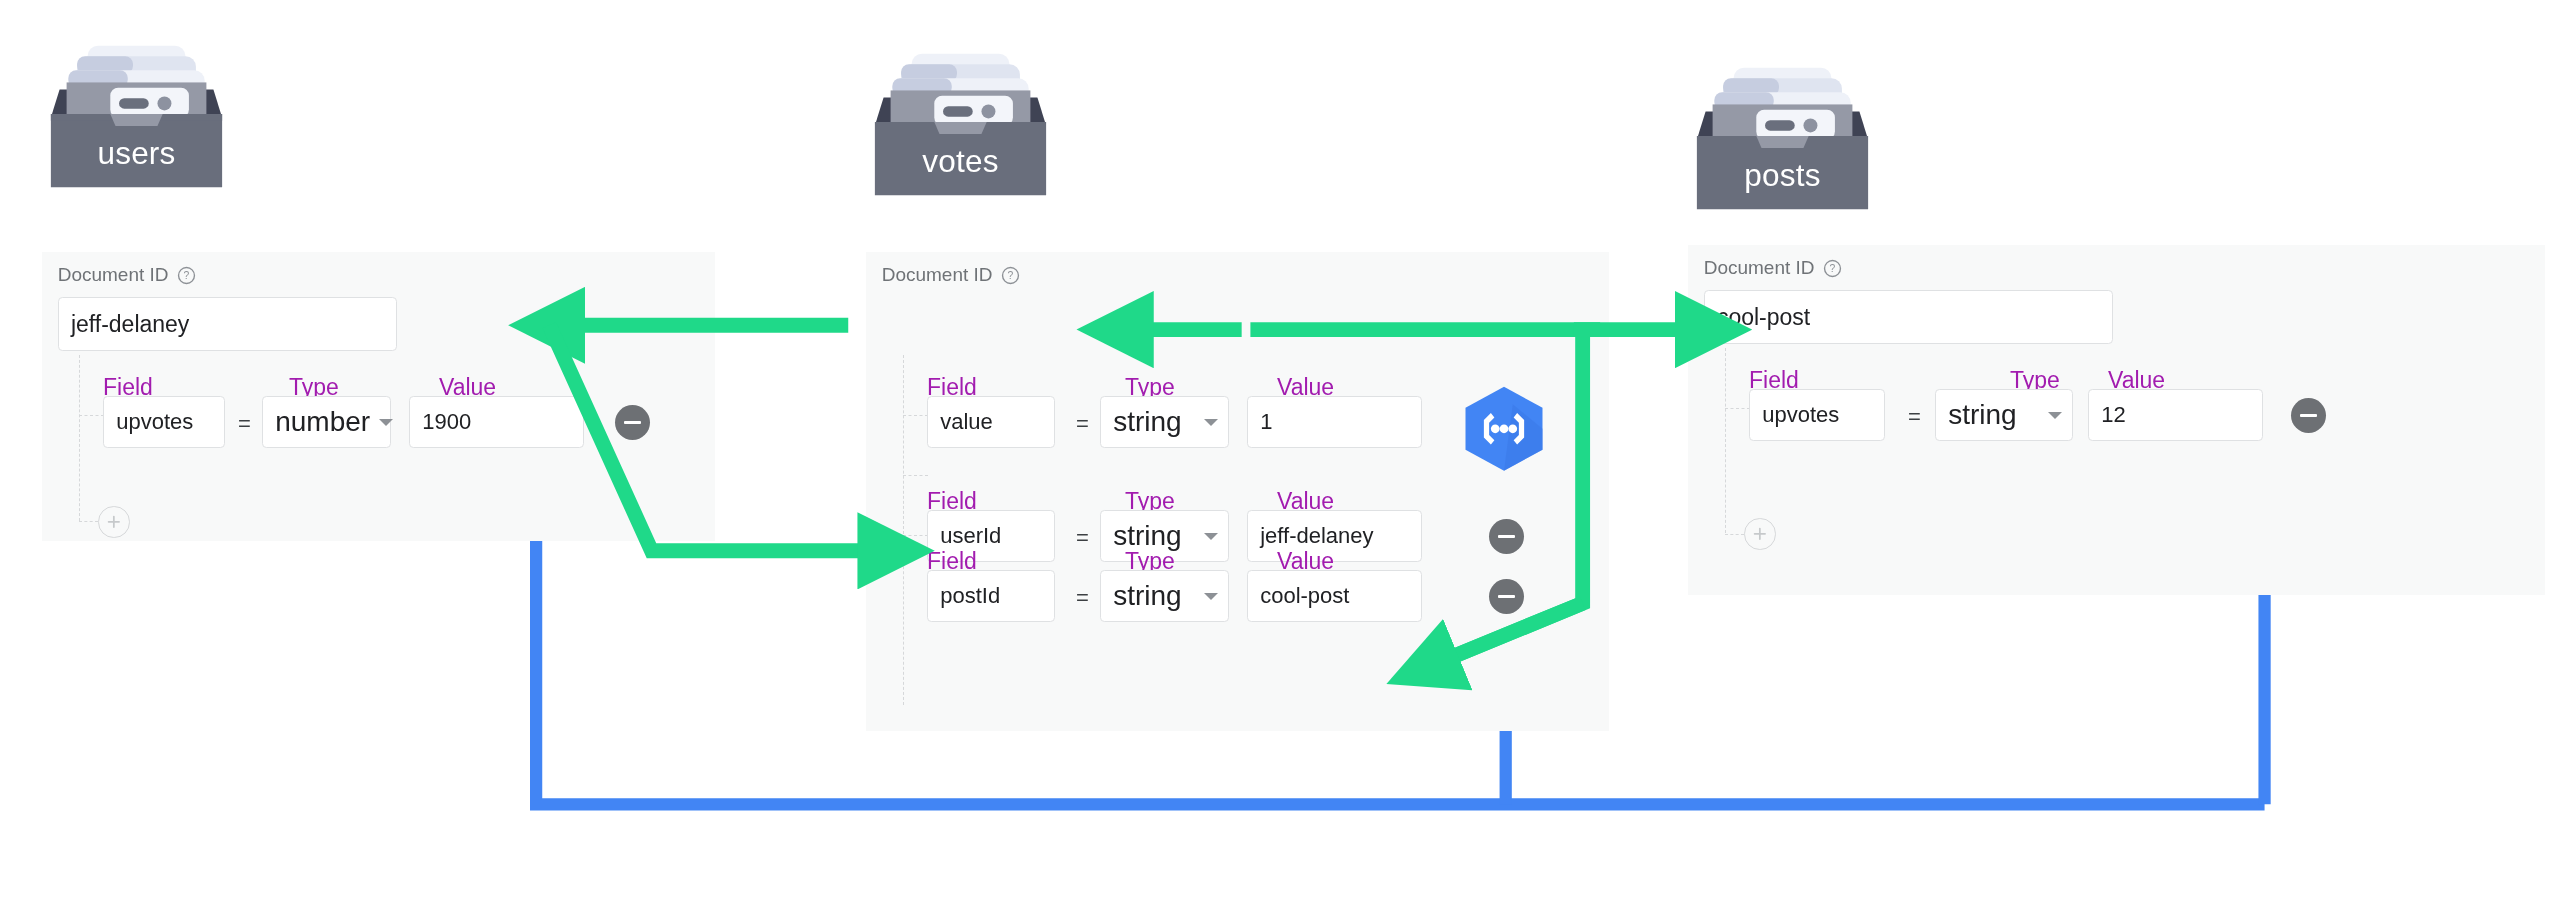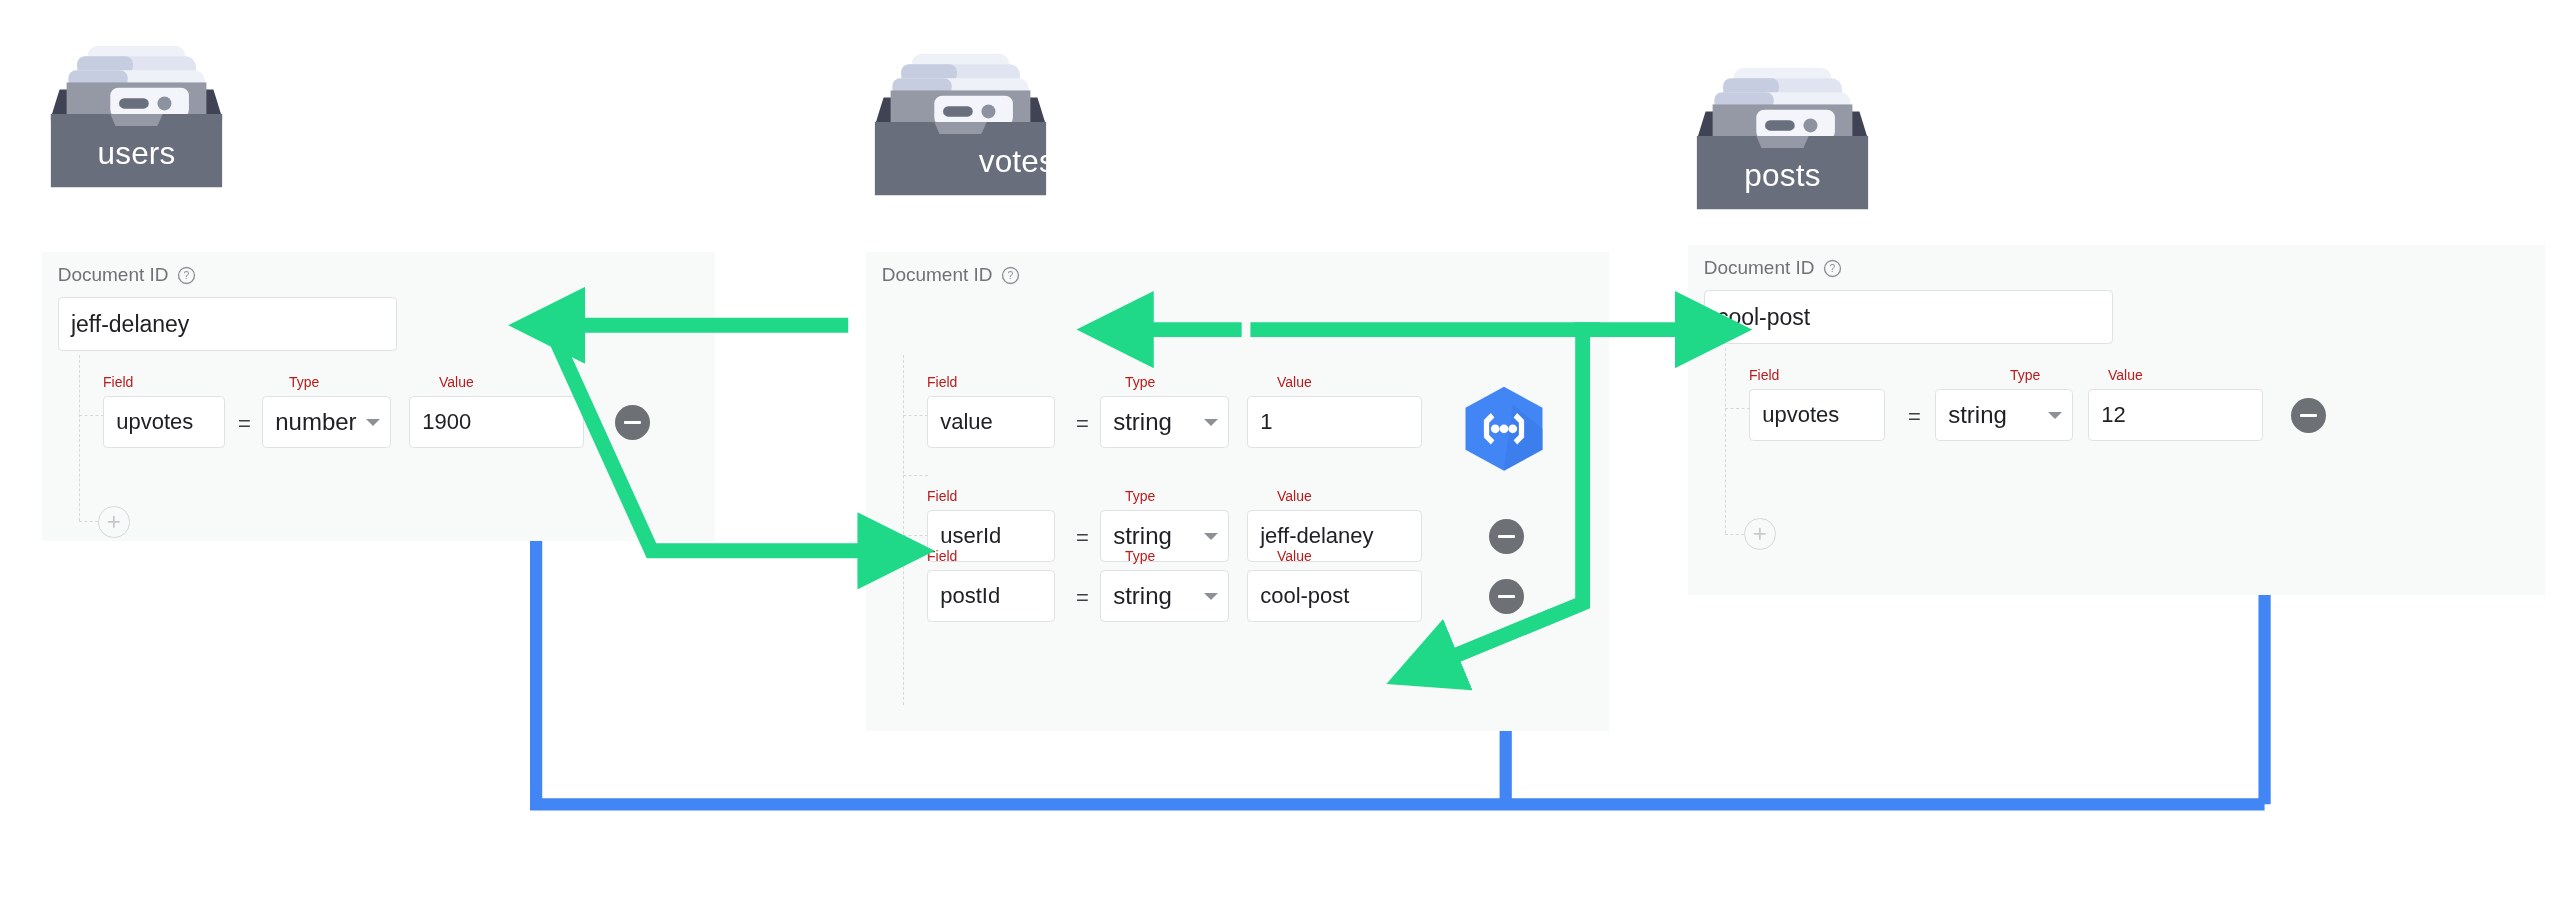--- a/index.html
+++ b/index.html
@@ -36,35 +36,35 @@
       border-radius:4.4px;display:flex;align-items:center;
       padding:0 12.2px;font-size:23px;color:#202124;box-sizing:border-box;
       height:54px;
   }
 
   
   .tree-v{position:absolute;border-left:1.7px dashed #d6d8da;}
   .tree-h{position:absolute;border-top:1.7px dashed #d6d8da;}
 
   
-  .fl{position:absolute;font-size:14px;color:#b91c1c;white-space:nowrap;}
+  .fl{position:absolute;font-size:23px;color:#a21caf;white-space:nowrap;}
 
   .fbox{
       position:absolute;background:#ffffff;border:0.9px solid #dfe1e3;
       border-radius:4.4px;height:52px;box-sizing:border-box;
       display:flex;align-items:center;padding:0 12.2px;
       font-size:22px;color:#202124;
   }
   .eq{position:absolute;font-size:22px;color:#3c4043;}
 
   .sel{
       position:absolute;background:#ffffff;border:0.9px solid #dfe1e3;
       border-radius:4.4px;height:52px;box-sizing:border-box;
       display:flex;align-items:center;justify-content:space-between;
-      padding:0 10.5px 0 12.2px;font-size:24px;color:#202124;
+      padding:0 10.5px 0 12.2px;font-size:28px;color:#202124;
   }
   .caret{width:0;height:0;border-left:7px solid transparent;
          border-right:7px solid transparent;border-top:7.9px solid #8d9196;
          margin-left:8.7px;}
 
   .minus-btn{
       position:absolute;width:35px;height:35px;border-radius:50%;
       background:#6d7074;display:flex;align-items:center;justify-content:center;
   }
   .minus-btn i{display:block;width:17.5px;height:3.5px;background:#ffffff;border-radius:0.9px;}
@@ -120,21 +120,21 @@
       <rect x="30" y="38" width="156" height="56" rx="12" fill="#eef1f8"></rect>
       <rect x="30" y="38" width="68" height="20" rx="9" fill="#c6cde0"></rect>
       <path d="M20,60 L196,60 L206,92 L10,92 Z" fill="#3f4354"></path>
       <rect x="28" y="52" width="160" height="56" fill="#9599a6"></rect>
       <rect x="78" y="58" width="90" height="34" rx="9" fill="#f3f5fa"></rect>
       <rect x="88" y="70" width="34" height="12" rx="6" fill="#6a6f7d"></rect>
       <circle cx="140" cy="76" r="8" fill="#8d92a0"></circle>
       <path d="M10,88 L206,88 L206,172 L10,172 Z" fill="#696e7c"></path>
       <path d="M78,88 L138,88 L132,102 L84,102 Z" fill="#9599a6"></path>
     </svg>
-    <div class="cname" style="top:98px;text-align:right;">votes</div>
+    <div class="cname" style="top:98px;">votes</div>
   </div>
 
   <div class="collection" style="left:1688px;top:59px;">
     <svg width="189" height="166" viewBox="0 0 216 190">
       <rect x="52" y="10" width="112" height="54" rx="12" fill="#eef1f8"></rect>
       <rect x="40" y="22" width="136" height="54" rx="12" fill="#dfe4f0"></rect>
       <rect x="40" y="22" width="64" height="20" rx="9" fill="#c6cde0"></rect>
       <rect x="30" y="38" width="156" height="56" rx="12" fill="#eef1f8"></rect>
       <rect x="30" y="38" width="68" height="20" rx="9" fill="#c6cde0"></rect>
       <path d="M20,60 L196,60 L206,92 L10,92 Z" fill="#3f4354"></path>

